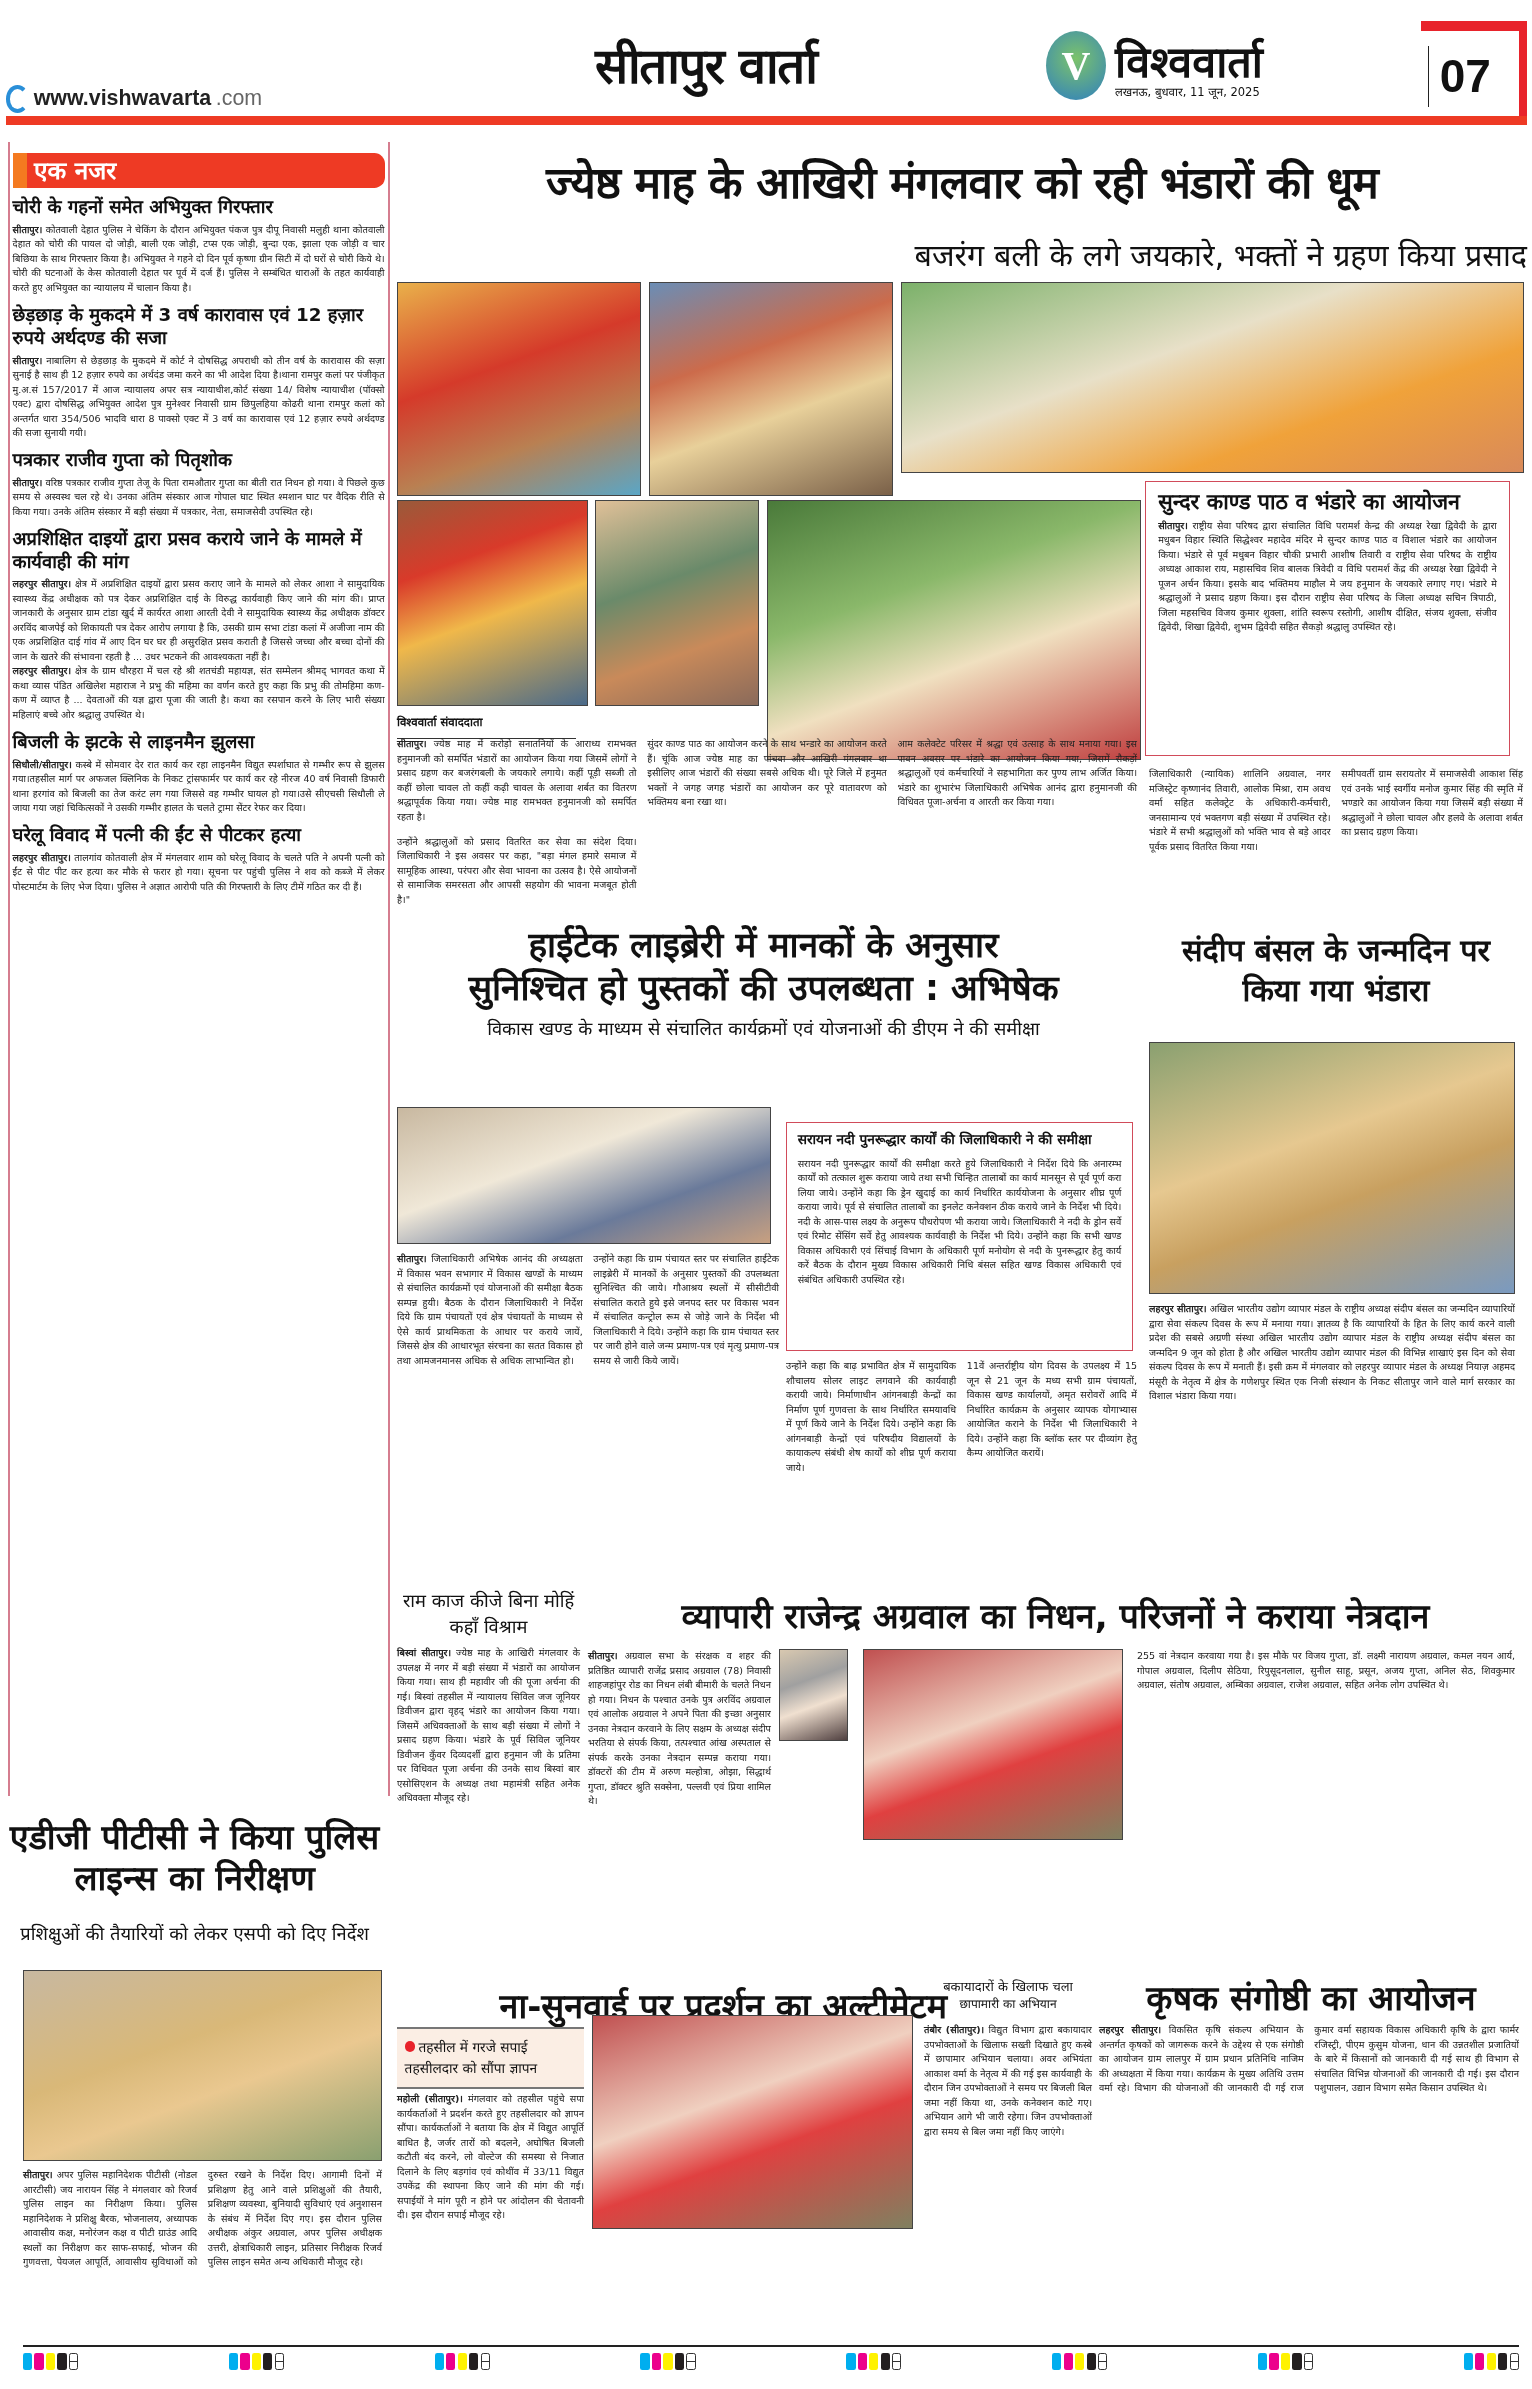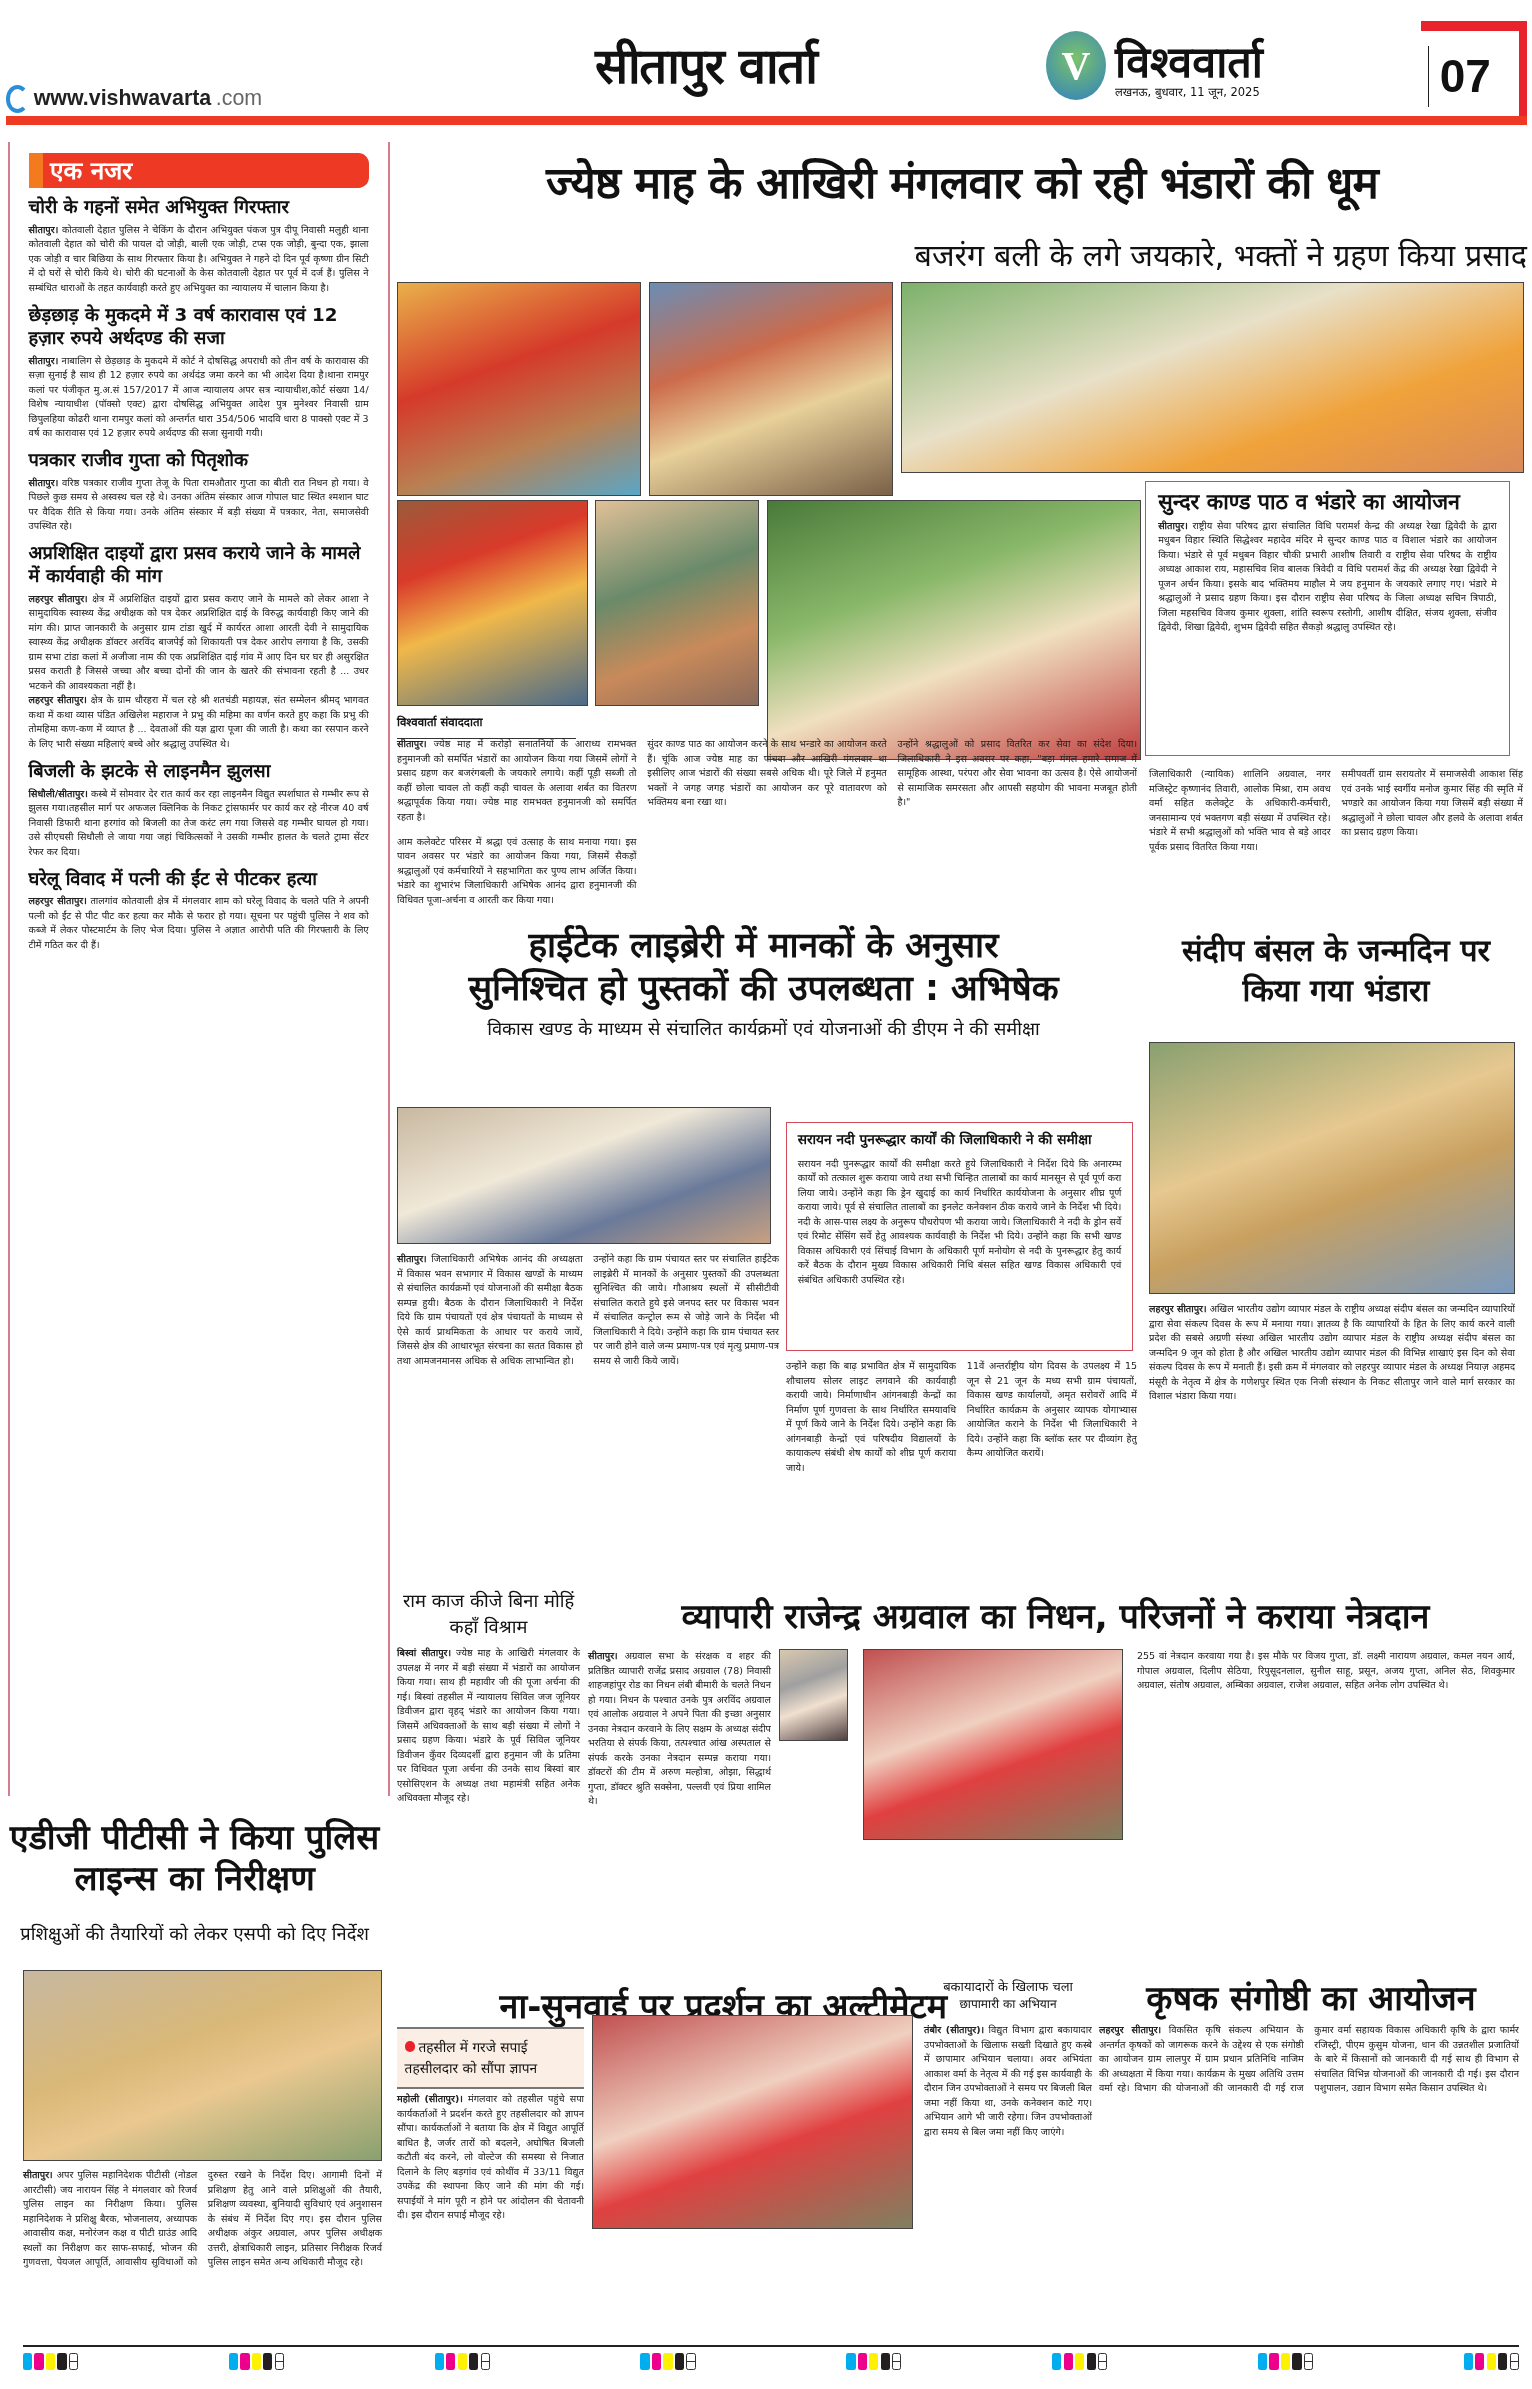--- a/index.html
+++ b/index.html
@@ -9,21 +9,21 @@
 .hdr-url .ie{width:23px;height:27.5px;border-radius:50%;border:4.6px solid #2a8fd8;border-right-color:transparent;display:inline-block}
 .hdr-url .dom{color:#666;font-weight:normal}
 .hdr-section{left:595px;top:30.5px;font-size:49px;font-weight:bold;letter-spacing:-1.5px}
 .hdr-logo{left:1046px;top:30.5px;width:60px;height:69px;border-radius:50%;background:radial-gradient(circle at 50% 40%,#7cc36b,#2f7fbf);display:flex;align-items:center;justify-content:center;color:#fff;font-size:40px;font-weight:bold;font-family:"Liberation Serif",serif}
 .hdr-brand{left:1115px;top:30.5px;font-size:43px;font-weight:bold}
 .hdr-date{left:1115px;top:84px;font-size:11.5px}
 .hdr-page{left:1428px;top:46px;font-size:46px;font-family:"Liberation Sans",sans-serif;font-weight:bold;border-left:1.5px solid #222;padding-left:10.7px;height:61px;line-height:61px}
 .hdr-redtab{left:1421px;top:21.4px;width:105px;height:9.2px;background:#e8232b}
 .hdr-redside{left:1519px;top:21.4px;width:7.6px;height:104px;background:#e8232b}
 .hdr-bar{left:6.1px;top:116px;width:1521px;height:9.2px;background:#ee3a24}
-.leftcol{left:7.6px;top:142px;width:382px;height:1654px;border-left:2.3px solid #d57d8f;border-right:2.3px solid #d57d8f;padding:0 19px}
+.leftcol{left:7.6px;top:142px;width:382px;height:1654px;border-left:2.3px solid #d57d8f;border-right:2.3px solid #d57d8f;padding:0 3px}
 .badge{margin:10.7px 0 7.6px;height:35px;background:linear-gradient(90deg,#f47a20 0 13.7px,#ee3a24 13.7px);border-radius:0 10.7px 10.7px 0;color:#fff;font-weight:bold;font-size:24.4px;padding-left:21.4px;line-height:35px}
 h3.side{font-size:18.3px;font-weight:bold;line-height:23px;margin:7.6px 0 4.6px}
 p.body{font-size:9.5px;line-height:14.5px;color:#222;text-align:justify}
 p.body b{font-weight:bold}
 .main-h1{left:397px;top:151px;width:1130px;text-align:center;font-size:44px;font-weight:bold;letter-spacing:-0.8px}
 .main-h2{left:397px;top:233px;width:1130px;text-align:right;font-size:30.5px}
 .photo{background:linear-gradient(135deg,#c9803c,#e8c07a 40%,#7a5a3a 70%,#3d7f9a);border:0.8px solid #444}
 .ph-a{background:linear-gradient(160deg,#e9b04a,#d53a2a 40%,#b98052 70%,#5aa6c6)}
 .ph-b{background:linear-gradient(160deg,#6b8db5,#cc6b4b 35%,#e8d09a 60%,#7a6048)}
 .ph-c{background:linear-gradient(160deg,#7cb16a,#e8e0c8 40%,#f0a23a 70%,#d98a5a)}
@@ -98,22 +98,22 @@
 <div class="abs photo ph-d" style="left:397px;top:500px;width:191px;height:206px"></div>
 <div class="abs photo ph-e" style="left:595px;top:500px;width:164px;height:206px"></div>
 <div class="abs photo ph-f" style="left:767px;top:500px;width:374px;height:260px"></div>
 
 <div class="abs" style="left:397px;top:714px;width:179px">
   <div class="cap">विश्ववार्ता संवाददाता</div>
 </div>
 <div class="abs cols" style="left:397px;top:737px;width:740px;grid-template-columns:repeat(3,1fr)">
   <p class="body"><b>सीतापुर।</b> <span>ज्येष्ठ माह में करोड़ो सनातनियों के आराध्य रामभक्त हनुमानजी को समर्पित भंडारों का आयोजन किया गया जिसमें लोगों ने प्रसाद ग्रहण कर बजरंगबली के जयकारे लगाये। कहीं पूड़ी सब्जी तो कहीं छोला चावल तो कहीं कढ़ी चावल के अलावा शर्बत का वितरण श्रद्धापूर्वक किया गया। ज्येष्ठ माह रामभक्त हनुमानजी को समर्पित रहता है।</span></p>
   <p class="body">सुंदर काण्ड पाठ का आयोजन करने के साथ भन्डारे का आयोजन करते हैं। चूंकि आज ज्येष्ठ माह का पांचवा और आखिरी मंगलवार था इसीलिए आज भंडारों की संख्या सबसे अधिक थी। पूरे जिले में हनुमत भक्तों ने जगह जगह भंडारों का आयोजन कर पूरे वातावरण को भक्तिमय बना रखा था।</p>
+  <p class="body">आम कलेक्टेट परिसर में श्रद्धा एवं उत्साह के साथ मनाया गया। इस पावन अवसर पर भंडारे का आयोजन किया गया, जिसमें सैकड़ों श्रद्धालुओं एवं कर्मचारियों ने सहभागिता कर पुण्य लाभ अर्जित किया। भंडारे का शुभारंभ जिलाधिकारी अभिषेक आनंद द्वारा हनुमानजी की विधिवत पूजा-अर्चना व आरती कर किया गया।</p>
   <p class="body">उन्होंने श्रद्धालुओं को प्रसाद वितरित कर सेवा का संदेश दिया। जिलाधिकारी ने इस अवसर पर कहा, "बड़ा मंगल हमारे समाज में सामूहिक आस्था, परंपरा और सेवा भावना का उत्सव है। ऐसे आयोजनों से सामाजिक समरसता और आपसी सहयोग की भावना मजबूत होती है।"</p>
-  <p class="body">आम कलेक्टेट परिसर में श्रद्धा एवं उत्साह के साथ मनाया गया। इस पावन अवसर पर भंडारे का आयोजन किया गया, जिसमें सैकड़ों श्रद्धालुओं एवं कर्मचारियों ने सहभागिता कर पुण्य लाभ अर्जित किया। भंडारे का शुभारंभ जिलाधिकारी अभिषेक आनंद द्वारा हनुमानजी की विधिवत पूजा-अर्चना व आरती कर किया गया।</p>
 </div>
 <div class="abs cols" style="left:1149px;top:767px;width:374px;grid-template-columns:1fr 1fr">
   <p class="body">जिलाधिकारी (न्यायिक) शालिनि अग्रवाल, नगर मजिस्ट्रेट कृष्णानंद तिवारी, आलोक मिश्रा, राम अवध वर्मा सहित कलेक्ट्रेट के अधिकारी-कर्मचारी, जनसामान्य एवं भक्तगण बड़ी संख्या में उपस्थित रहे। भंडारे में सभी श्रद्धालुओं को भक्ति भाव से बड़े आदर पूर्वक प्रसाद वितरित किया गया।</p>
   <p class="body">समीपवर्ती ग्राम सरायतोर में समाजसेवी आकाश सिंह एवं उनके भाई स्वर्गीय मनोज कुमार सिंह की स्मृति में भण्डारे का आयोजन किया गया जिसमें बड़ी संख्या में श्रद्धालुओं ने छोला चावल और हलवे के अलावा शर्बत का प्रसाद ग्रहण किया।</p>
 </div>
 
 <div class="abs boxed" style="left:1145px;top:481px;width:365px;height:275px">
   <div class="sub-h" style="font-size:21.4px">सुन्दर काण्ड पाठ व भंडारे का आयोजन</div>
   <p class="body"><b>सीतापुर।</b> <span>राष्ट्रीय सेवा परिषद द्वारा संचालित विधि परामर्श केन्द्र की अध्यक्ष रेखा द्विवेदी के द्वारा मधुबन विहार स्थिति सिद्धेश्वर महादेव मंदिर मे सुन्दर काण्ड पाठ व विशाल भंडारे का आयोजन किया। भंडारे से पूर्व मधुबन विहार चौकी प्रभारी आशीष तिवारी व राष्ट्रीय सेवा परिषद के राष्ट्रीय अध्यक्ष आकाश राय, महासचिव शिव बालक त्रिवेदी व विधि परामर्श केंद्र की अध्यक्ष रेखा द्विवेदी ने पूजन अर्चन किया। इसके बाद भक्तिमय माहौल मे जय हनुमान के जयकारे लगाए गए। भंडारे मे श्रद्धालुओं ने प्रसाद ग्रहण किया। इस दौरान राष्ट्रीय सेवा परिषद के जिला अध्यक्ष सचिन त्रिपाठी, जिला महसचिव विजय कुमार शुक्ला, शांति स्वरूप रस्तोगी, आशीष दीक्षित, संजय शुक्ला, संजीव द्विवेदी, शिखा द्विवेदी, शुभम द्विवेदी सहित सैकड़ो श्रद्धालु उपस्थित रहे।</span></p>
 </div>

